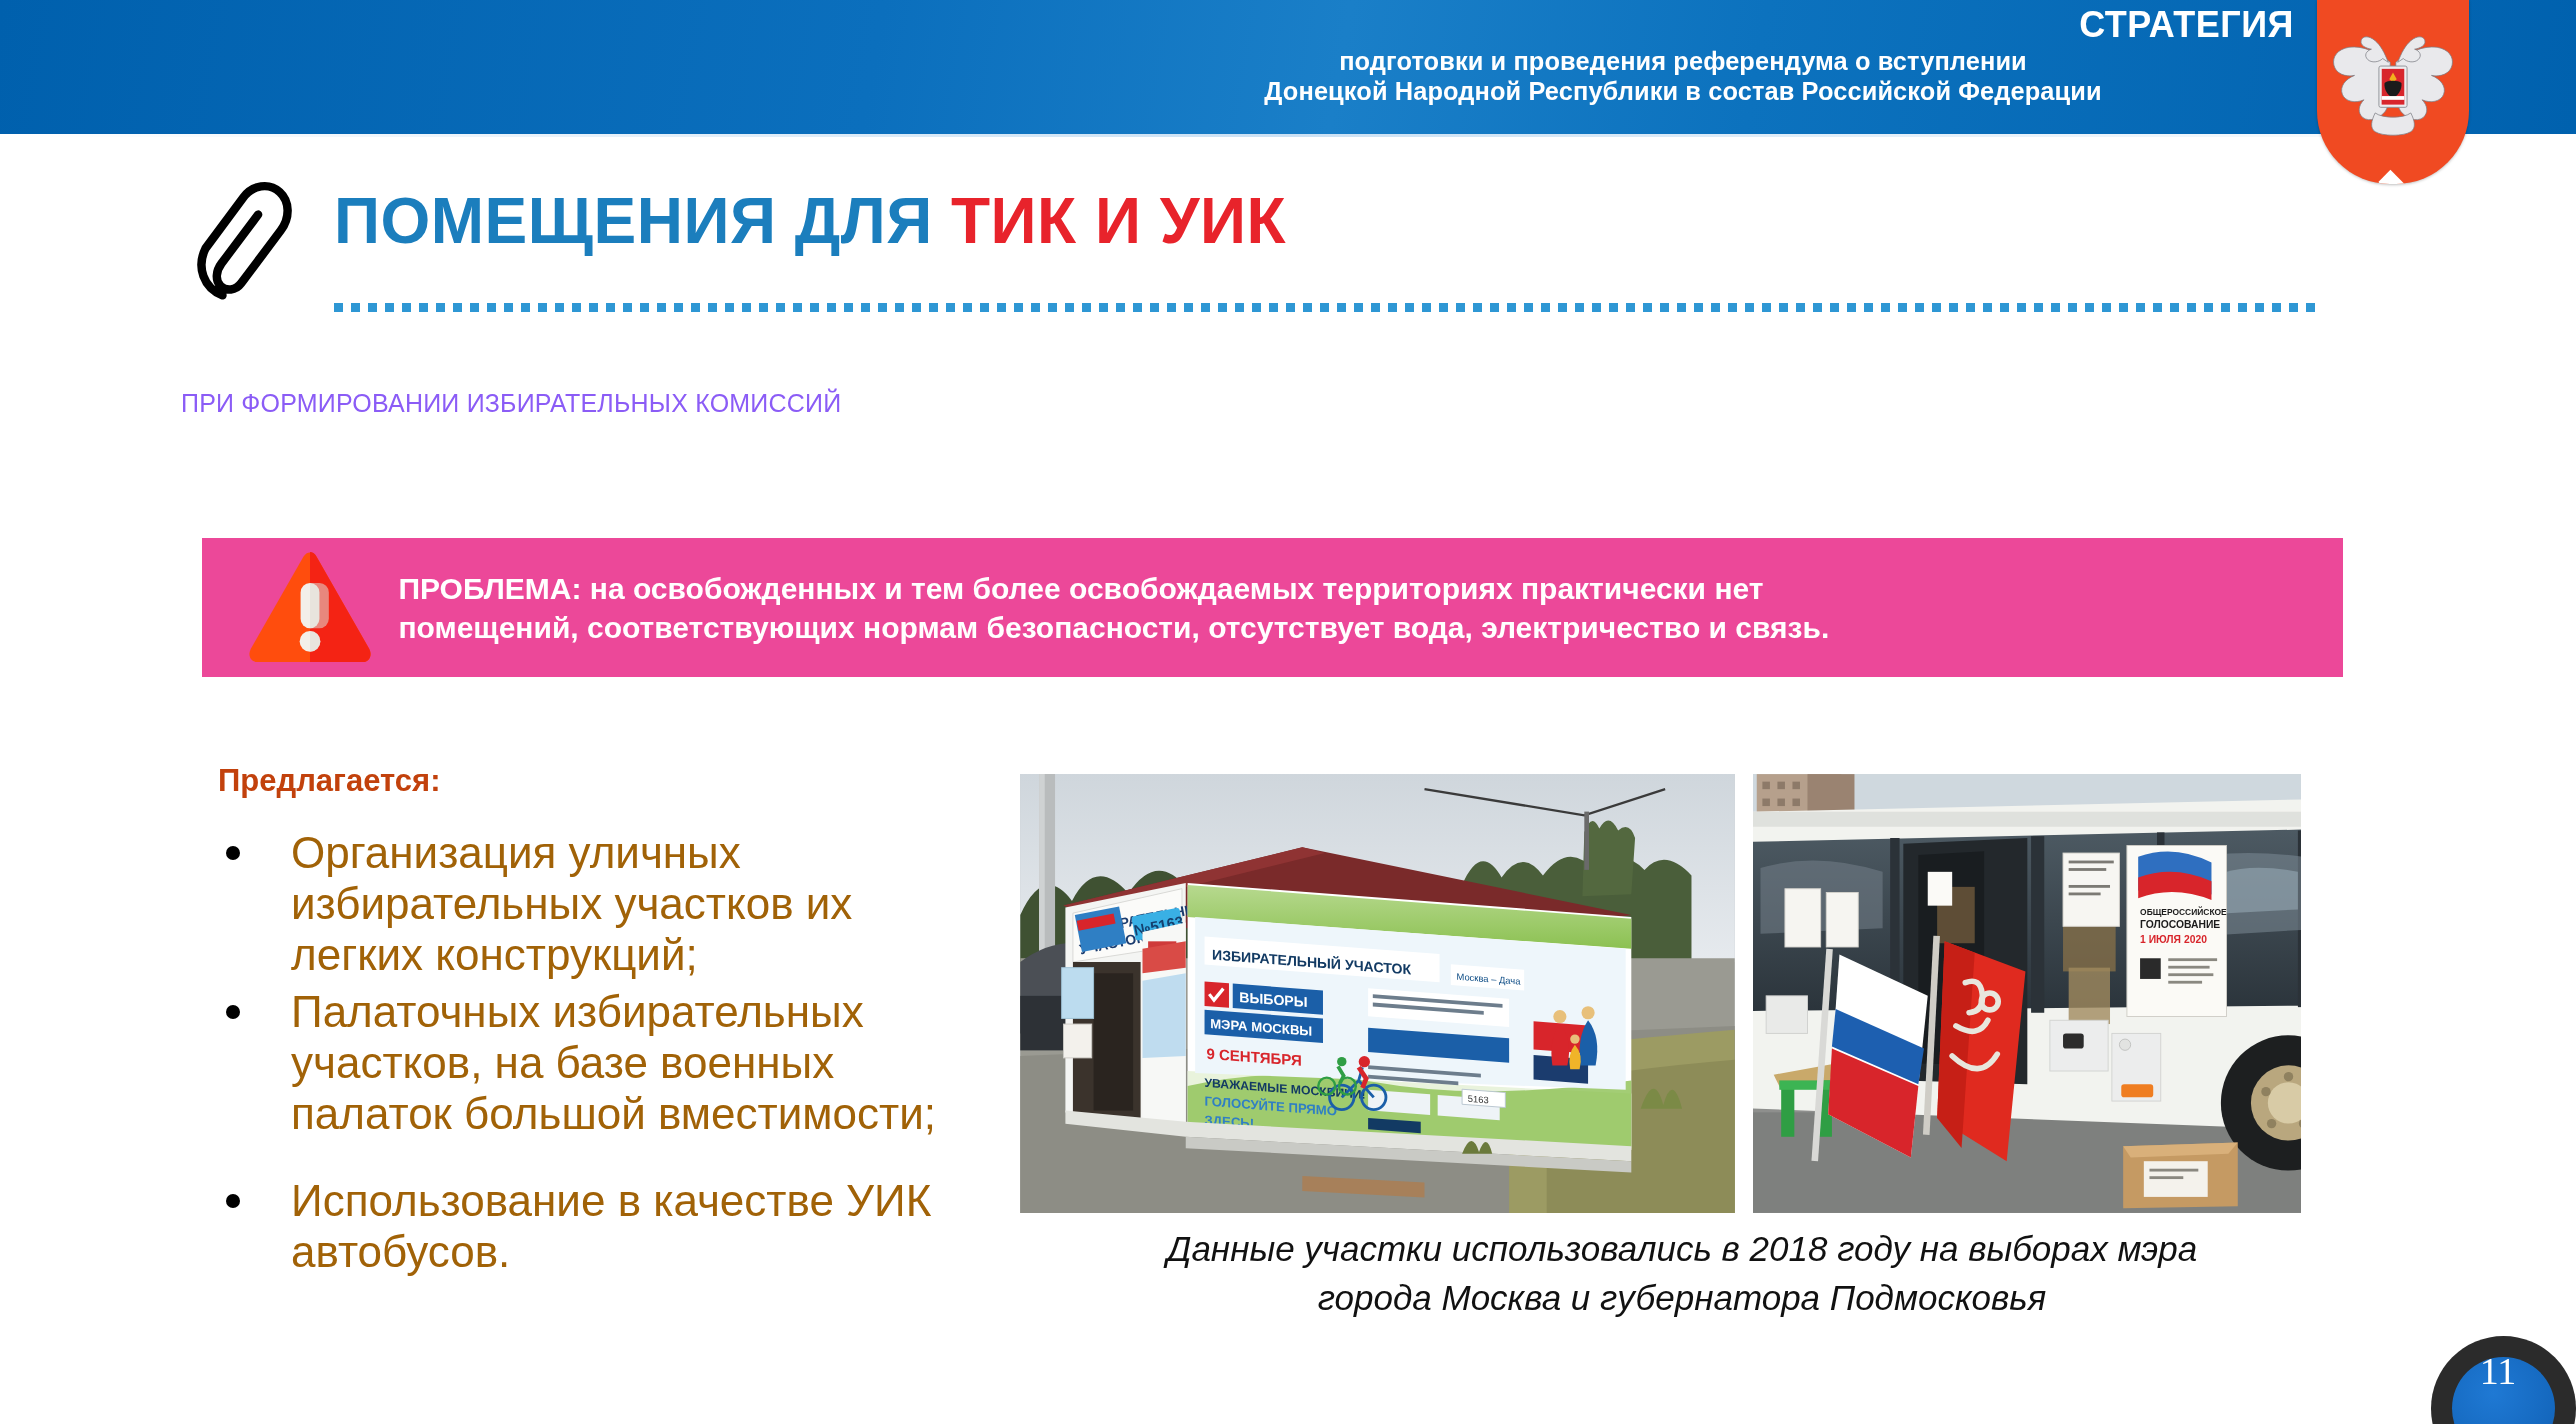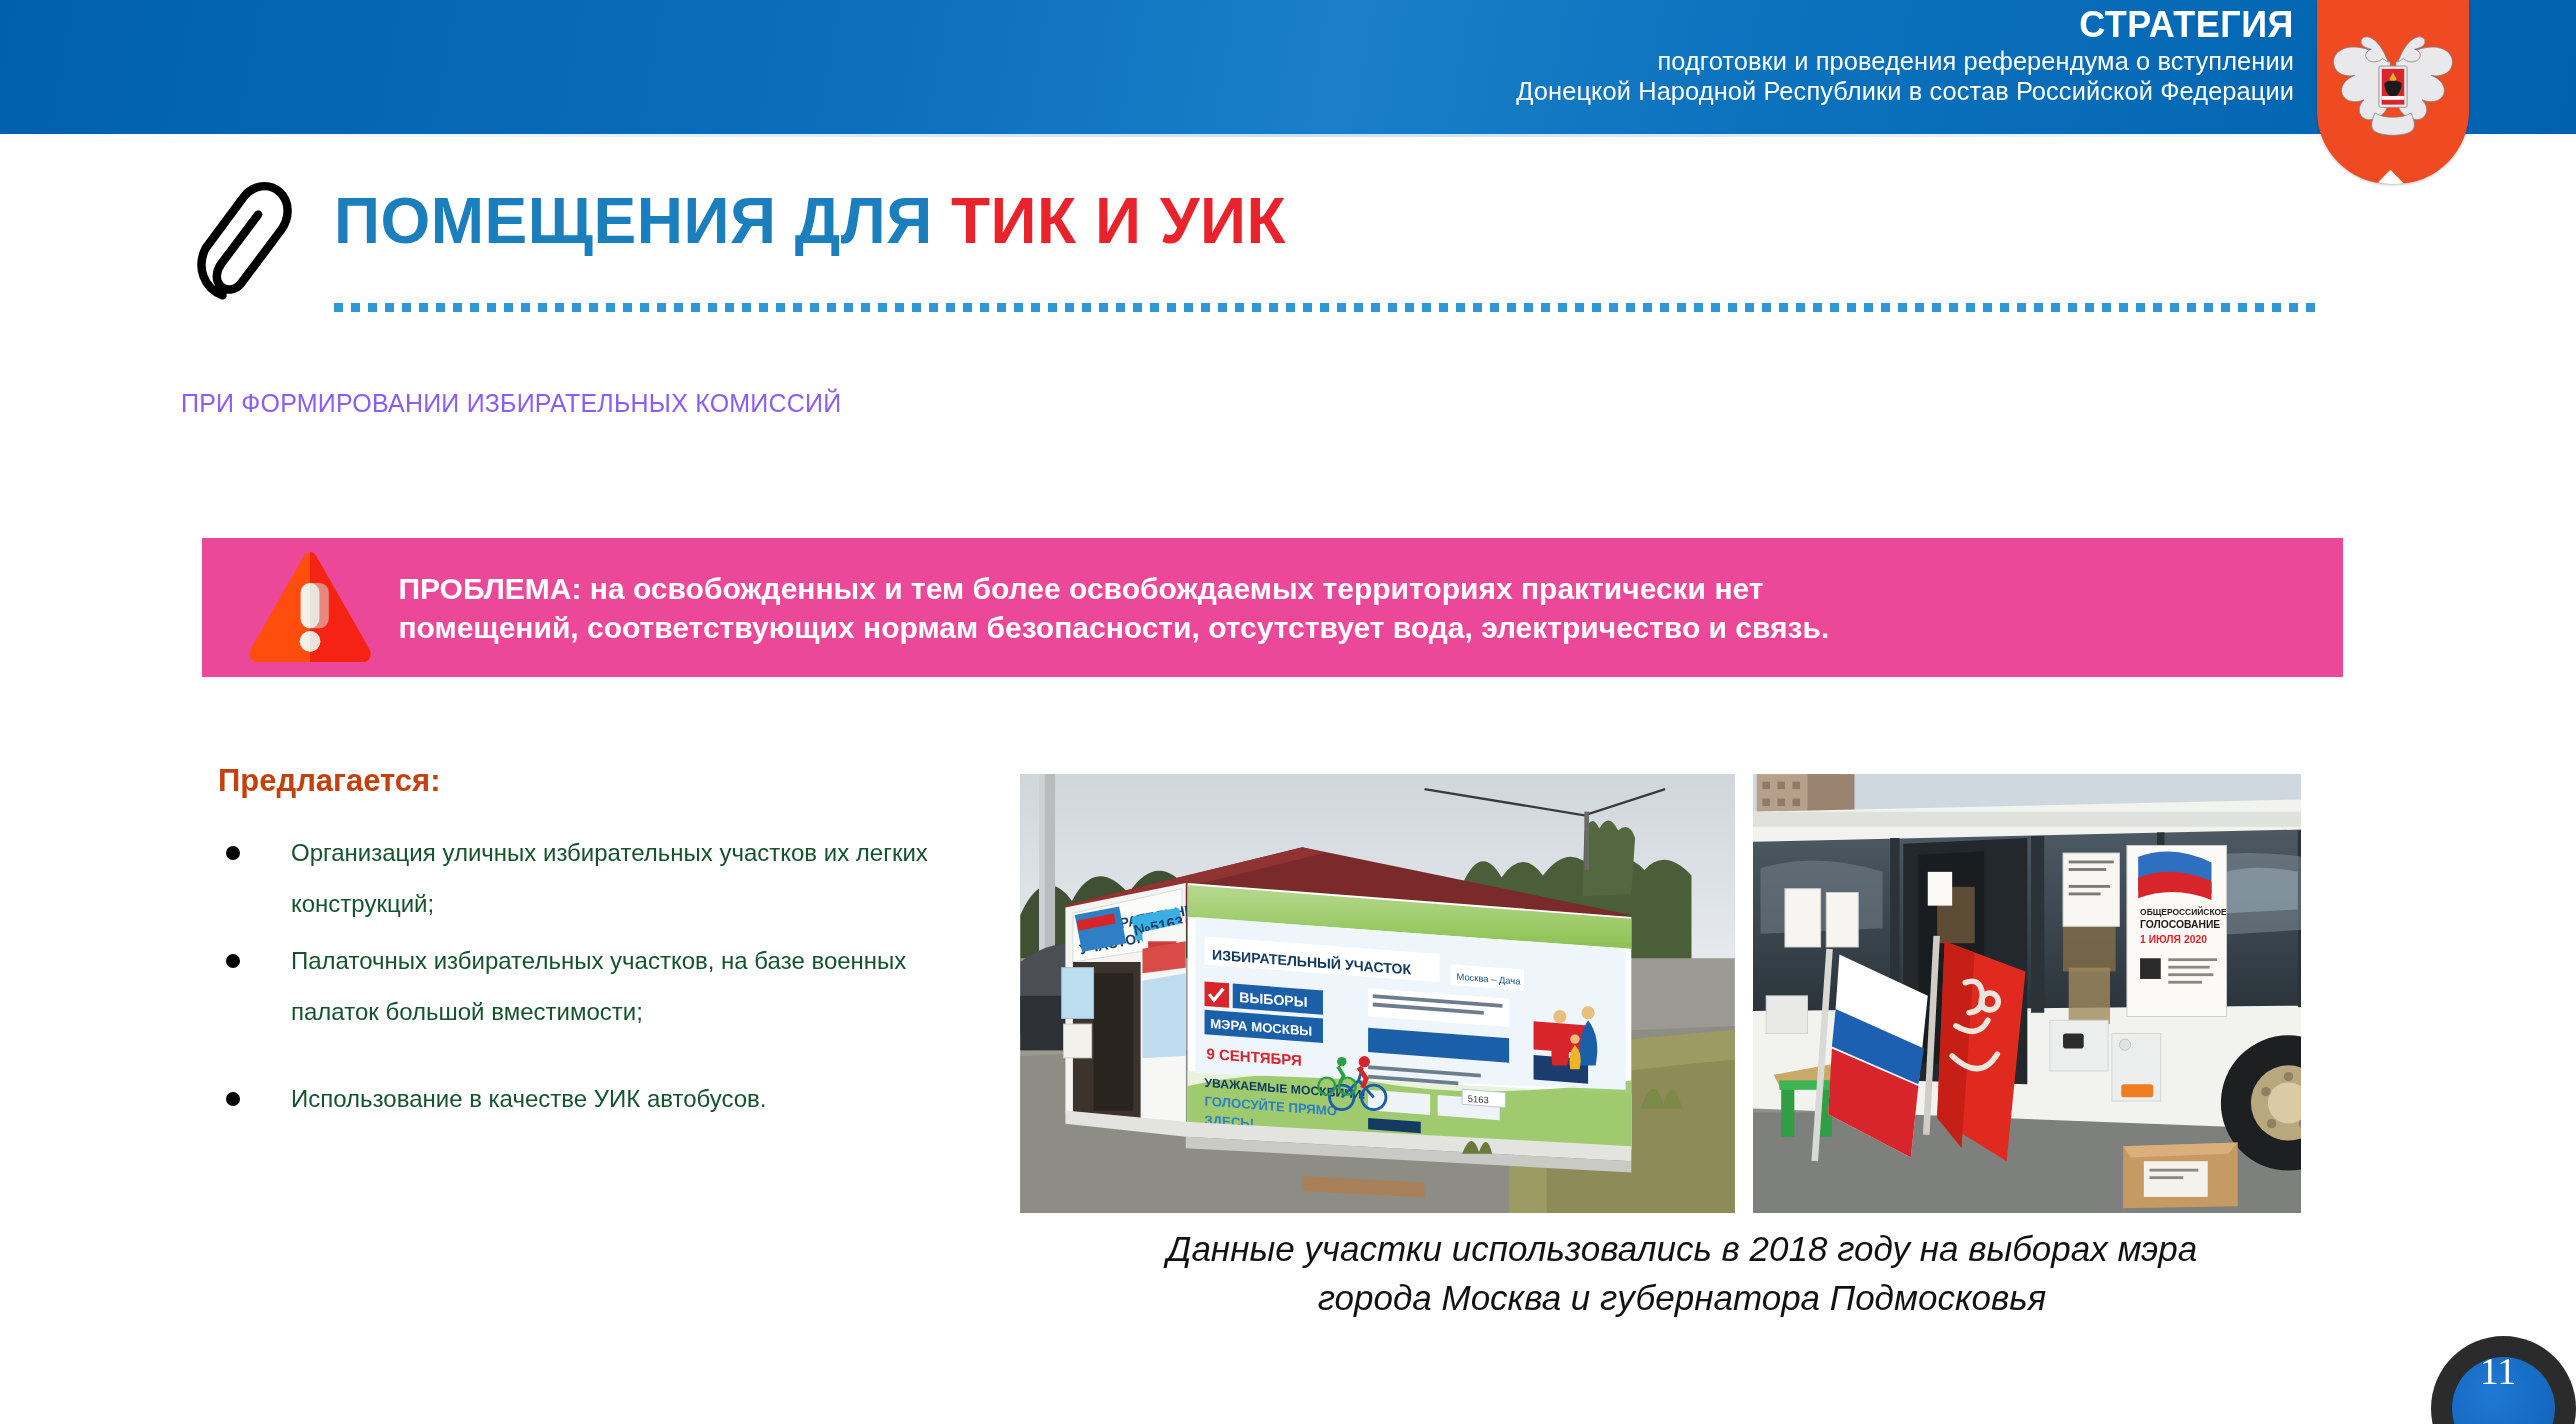--- a/index.html
+++ b/index.html
@@ -20,21 +20,21 @@
     background:linear-gradient(90deg,rgba(255,255,255,.75),rgba(160,200,235,.55),rgba(255,255,255,.75));
   }
   #header-text{
     position:absolute;right:282px;top:1.9px;width:1222px;text-align:right;color:#ffffff;
   }
   #header-title{
     font-size:36px;font-weight:bold;letter-spacing:0.5px;line-height:38px;
     margin:3.8px 0 1.9px 0;
   }
   .header-sub{
-    font-size:25.4px;font-weight:normal;line-height:30px;letter-spacing:0.1px;
+    font-size:25.4px;font-weight:bold;line-height:30px;letter-spacing:0.1px;text-align:center;
   }
 
   
   #emblem-shield{
     position:absolute;left:2317px;top:0;width:152px;height:184px;
     background:#f04a22;
     border-radius:0 0 73px 73px;
     box-shadow:0 0.9px 2.8px rgba(0,0,0,.25);
     overflow:hidden;
   }
@@ -82,21 +82,21 @@
   #offer-heading{
     position:absolute;left:218px;top:763px;
     font-size:31px;font-weight:bold;color:#c2410c;
   }
   #bullet-list{
     position:absolute;left:218px;top:827px;width:743px;
     list-style:none;margin:0;padding:0;
   }
   #bullet-list li{
     position:relative;padding-left:73px;margin-bottom:5.6px;
-    font-size:24px;line-height:51px;color:#14532d;
+    font-size:44px;line-height:51px;color:#a16207;
   }
   #bullet-list li .bullet-dot{
     position:absolute;left:7.5px;top:19px;width:14px;height:14px;
     border-radius:50%;background:#000000;
   }
   #bullet-list li.spaced{margin-top:36px;}
 
   
   .photo{
     position:absolute;overflow:hidden;background:#cfd4d8;

